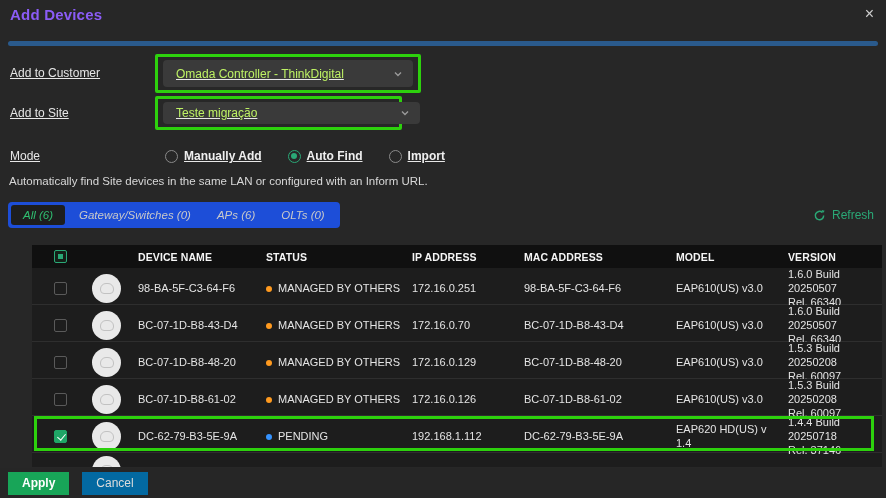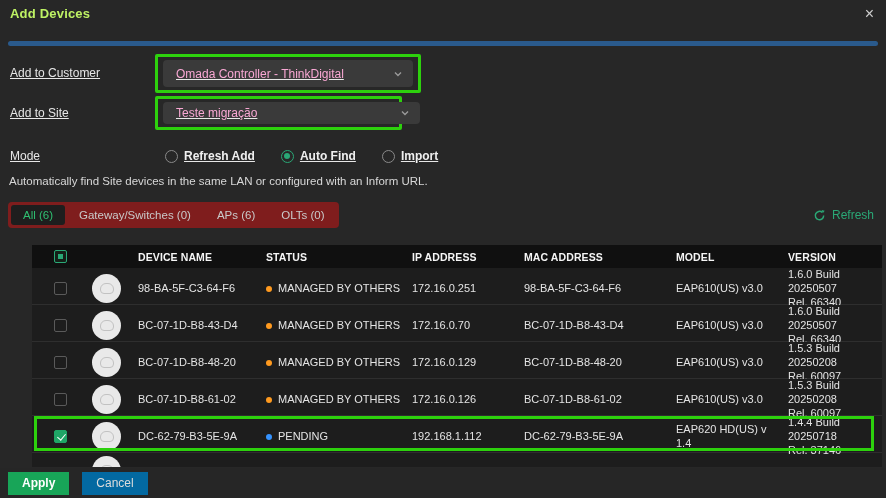--- a/index.html
+++ b/index.html
@@ -1,52 +1,52 @@
 <!DOCTYPE html>
 <html><head>
 <meta charset="utf-8">
 <style>
   html,body{margin:0;padding:0;background:#111;}
   *{box-sizing:border-box;font-family:"Liberation Sans","DejaVu Sans",sans-serif;}
   .modal{position:relative;width:886px;height:498px;background:#272727;color:#e8e8e8;overflow:hidden;}
 
   
   .titlebar{display:flex;justify-content:space-between;align-items:flex-start;padding:6px 12px 0 10px;height:36px;}
-  .title{font-size:13px;font-weight:bold;color:#bef264;letter-spacing:.2px;}
+  .title{font-size:15px;font-weight:bold;color:#8b5cf6;letter-spacing:.2px;}
   .close{color:#cfcfcf;font-size:16px;line-height:16px;cursor:pointer;}
 
   .bluebar{position:absolute;left:8px;right:8px;top:41px;height:5px;border-radius:3px;background:#2a5a8c;}
 
   
   .form{position:absolute;left:10px;top:53px;right:10px;text-decoration:underline;}
   .form-row{display:flex;align-items:center;}
   .form-label{width:145px;font-size:12px;color:#e6e6e6;flex:none;}
   .anno{border:3px solid #2dd10d;border-radius:2px;padding:3px 5px;}
   .anno-customer{margin-top:1px;width:266px;}
   .anno-site{width:247px;}
   .dropdown{width:250px;height:27px;background:#3a3a3a;border-radius:4px;display:flex;align-items:center;justify-content:space-between;padding:0 10px 0 13px;cursor:pointer;}
   .anno-site .dropdown{width:257px;height:22px;}
-  .dd-value{font-size:12px;color:#f9a8d4;}
+  .dd-value{font-size:12px;color:#bef264;}
   .chev{width:10px;height:10px;flex:none;}
   .row-customer{margin-bottom:3px;}
   .row-site{margin-bottom:13px;}
   .row-mode{margin-bottom:0;height:26px;}
 
   .radios{display:flex;align-items:center;gap:26px;margin-left:10px;}
   .radio{display:flex;align-items:center;gap:6px;cursor:pointer;}
   .radio-circle{width:13px;height:13px;border-radius:50%;border:1.5px solid #8a8a8a;position:relative;flex:none;}
   .radio.sel .radio-circle{border-color:#2aa876;}
   .radio.sel .radio-circle::after{content:"";position:absolute;left:2.5px;top:2.5px;width:6px;height:6px;border-radius:50%;background:#2aa876;}
   .radio-label{font-size:12px;font-weight:bold;color:#efefef;}
 
   .desc{position:absolute;left:9px;top:175px;font-size:11.5px;color:#d8d8d8;}
 
   
   .tabsbar{position:absolute;left:8px;top:202px;right:10px;display:flex;justify-content:space-between;align-items:center;}
-  .tabs{display:inline-flex;background:#7f1d1d;border-radius:4px;padding:3px;gap:2px;}
+  .tabs{display:inline-flex;background:#1d4ed8;border-radius:4px;padding:3px;gap:2px;font-style:italic;}
   .tab{font-size:11.5px;color:#c9c9c9;padding:4px 12px;border-radius:3px;cursor:pointer;white-space:nowrap;}
   .tab.active{background:#1e1e1e;color:#2fbf71;}
   .refresh{display:flex;align-items:center;gap:6px;color:#2aa876;font-size:12px;cursor:pointer;margin-right:2px;}
 
   
   .table{position:absolute;left:32px;top:245px;width:850px;height:222px;overflow:hidden;background:#1d1d1d;}
   .tgrid{display:grid;grid-template-columns:48px 58px 128px 146px 112px 152px 112px 1fr;align-items:center;}
   .thead{background:#101010;height:23px;}
   .thead .th{font-size:10.5px;font-weight:bold;color:#f5f5f5;letter-spacing:.1px;white-space:nowrap;}
   .trow{height:37px;border-bottom:1px solid #2e2e2e;position:relative;background:#1d1d1d;cursor:pointer;}
@@ -107,21 +107,21 @@
             </svg>
         </div>
       </div>
     </div>
 
     <div class="form-row row-mode">
       <span class="form-label">Mode</span>
       <div class="radios" id="mode-radios">
           <div class="radio">
             <span class="radio-circle"></span>
-            <span class="radio-label">Refresh Add</span>
+            <span class="radio-label">Manually Add</span>
           </div>
           <div class="radio sel">
             <span class="radio-circle"></span>
             <span class="radio-label">Auto Find</span>
           </div>
           <div class="radio">
             <span class="radio-circle"></span>
             <span class="radio-label">Import</span>
           </div>
         </div>

